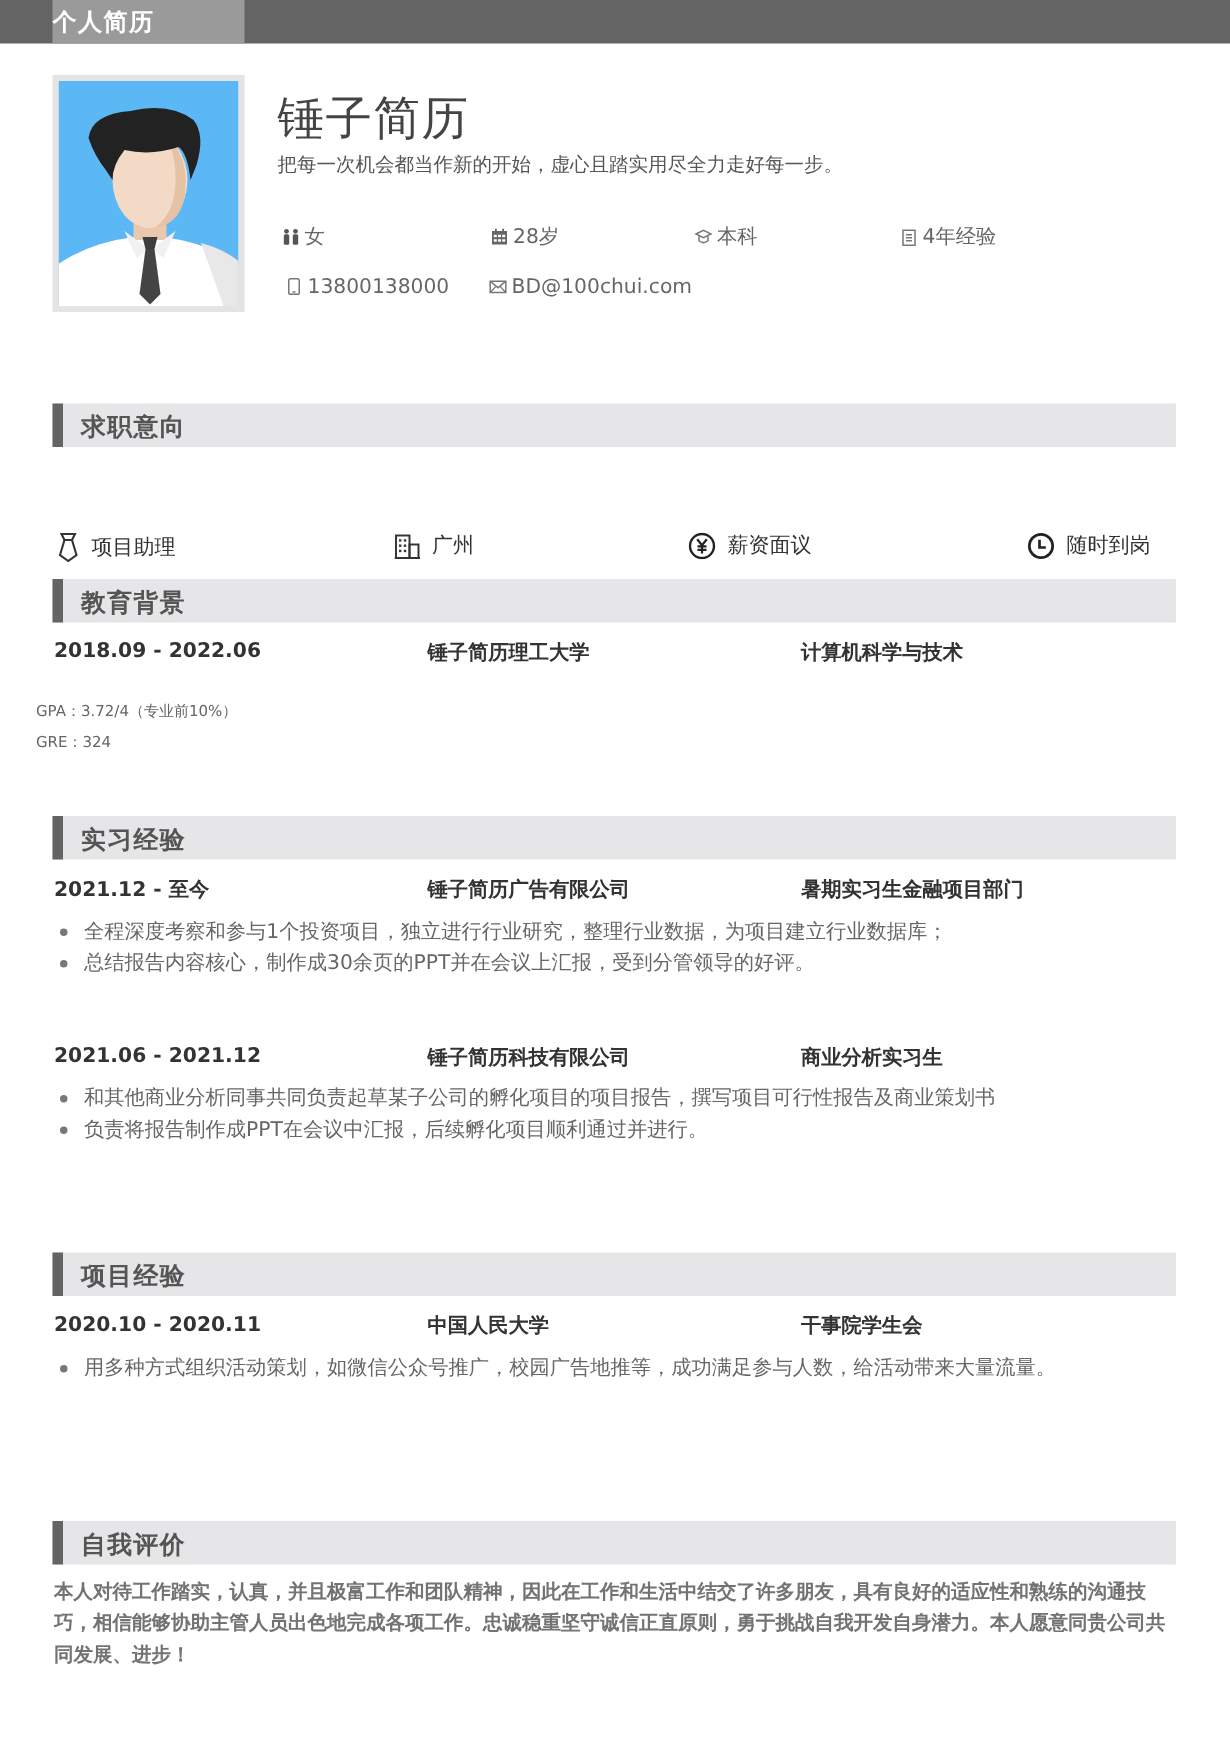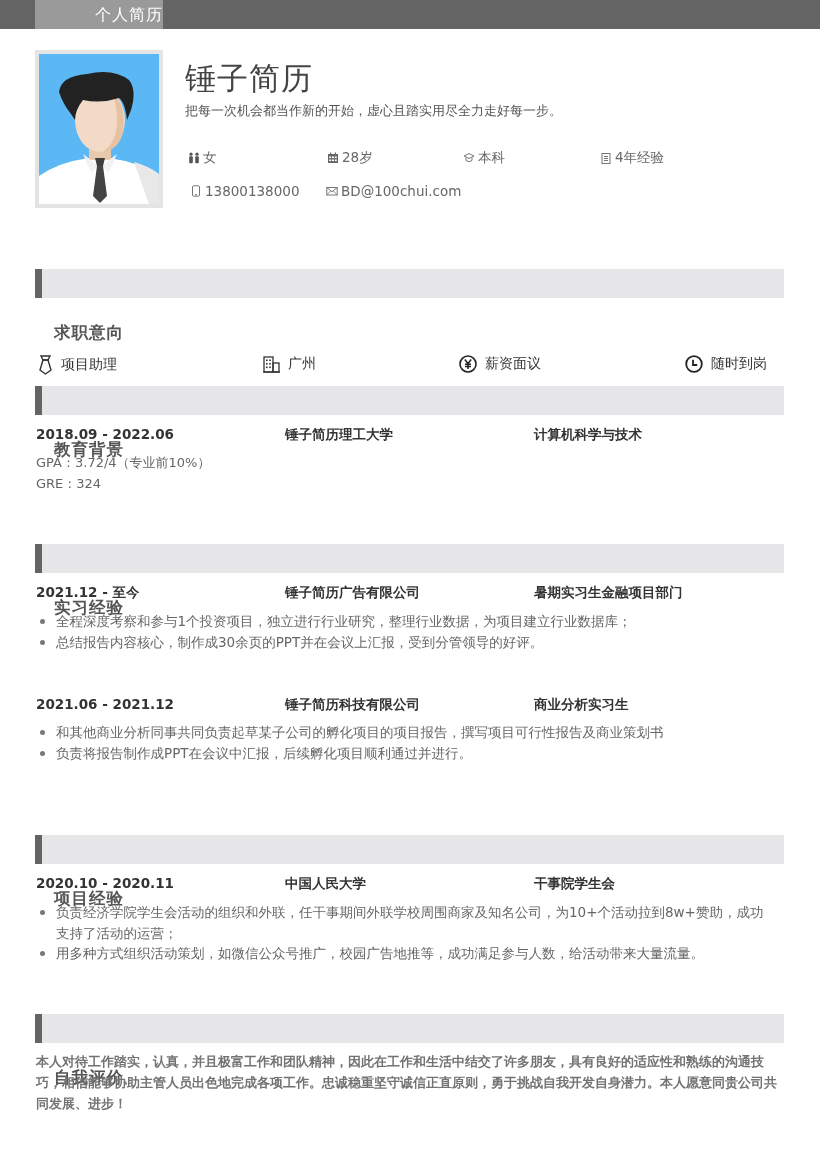--- a/index.html
+++ b/index.html
@@ -1,40 +1,40 @@
 <!DOCTYPE html>
 <html><head>
   <meta charset="utf-8">
   <style>
     * { box-sizing: border-box; margin: 0; padding: 0; }
     html, body { width: 820px; height: 1160px; background: #ffffff; overflow: hidden; }
     body { font-family: "DejaVu Sans", "Liberation Sans", sans-serif; color: #555; position: relative; }
 
     .topbar { position: absolute; left: 0; top: 0; width: 820px; height: 29px; background: #646464; }
     .topbar .tab { position: absolute; left: 35px; top: 0; width: 128px; height: 29px; background: #9a9a9a;
-      color: #fff; font-size: 16px; font-weight: normal; line-height: 30px; text-align: right; letter-spacing: 1px; }
+      color: #fff; font-size: 16px; font-weight: bold; line-height: 30px; text-align: left; letter-spacing: 1px; }
 
     .photo { position: absolute; left: 35px; top: 50px; width: 128px; height: 158px; background: #e4e4e4; padding: 4px; }
     .photo svg { display: block; width: 120px; height: 150px; }
 
     .name { position: absolute; left: 185px; top: 58px; font-size: 31px; color: #444; letter-spacing: 1px; }
     .motto { position: absolute; left: 185px; top: 103px; width: 385px; font-size: 13px; line-height: 15px; color: #555; }
 
     .info { position: absolute; font-size: 13.5px; color: #666; display: flex; align-items: center; white-space: nowrap; }
     .info .ic { display: inline-flex; width: 14px; height: 14px; margin-right: 2px; align-items: center; justify-content: center; }
     .info svg { width: 12px; height: 12px; }
 
     .sec-head { position: absolute; left: 35px; width: 749px; height: 29px; background: #e6e5e8; border-left: 7px solid #646464; }
-    .sec-head span { position: absolute; left: 12px; top: 0; line-height: 31px; font-size: 16.5px; font-weight: bold; color: #555; letter-spacing: 1px; margin-top: 48px; }
+    .sec-head span { position: absolute; left: 12px; top: 0; line-height: 31px; font-size: 16.5px; font-weight: bold; color: #555; letter-spacing: 1px; }
 
     .intent { position: absolute; top: 311px; font-size: 14px; color: #333; display: flex; align-items: center; white-space: nowrap; margin-top: 44px; }
     .intent svg { margin-right: 8px; }
 
     .row { position: absolute; font-size: 13.5px; font-weight: bold; color: #333; white-space: nowrap; }
-    .plain { position: absolute; left: 36px; font-size: 13px; color: #666; line-height: 21px; }
+    .plain { position: absolute; left: 24px; font-size: 10px; color: #666; line-height: 21px; margin-top: 12px; }
 
     ul.bullets { position: absolute; left: 36px; width: 740px; list-style: none; font-size: 13.5px; color: #666; line-height: 20.5px; }
     ul.bullets li { position: relative; padding-left: 20px; }
     ul.bullets li::before { content: ""; position: absolute; left: 4px; top: 8px; width: 5px; height: 5px; border-radius: 50%; background: #777; }
 
     .para { position: absolute; left: 36px; top: 1051px; width: 748px; font-size: 13px; color: #737373; line-height: 21px; font-weight: bold; }
   </style>
 </head>
 <body>
 
@@ -202,20 +202,19 @@
   <li>负责将报告制作成PPT在会议中汇报，后续孵化项目顺利通过并进行。</li>
 </ul>
 
 <div class="sec-head" style="top:835px;">
   <span>项目经验</span>
 </div>
 <div class="row" style="left:36px; top:875px;">2020.10 - 2020.11</div>
 <div class="row" style="left:285px; top:875px;">中国人民大学</div>
 <div class="row" style="left:534px; top:875px;">干事院学生会</div>
 <ul class="bullets" style="top:902px; width:740px;">
-  <li>负责经济学院学生会活动的组织和外联，任干事期间外联学校周围商家及知名公司，为10+个活动拉到8w+赞助，成功支持了活动的运营；</li>
   <li>用多种方式组织活动策划，如微信公众号推广，校园广告地推等，成功满足参与人数，给活动带来大量流量。</li>
 </ul>
 
 <div class="sec-head" style="top:1014px;">
   <span>自我评价</span>
 </div>
 <div class="para">本人对待工作踏实，认真，并且极富工作和团队精神，因此在工作和生活中结交了许多朋友，具有良好的适应性和熟练的沟通技巧，相信能够协助主管人员出色地完成各项工作。忠诚稳重坚守诚信正直原则，勇于挑战自我开发自身潜力。本人愿意同贵公司共同发展、进步！</div>
 
 </body></html>

